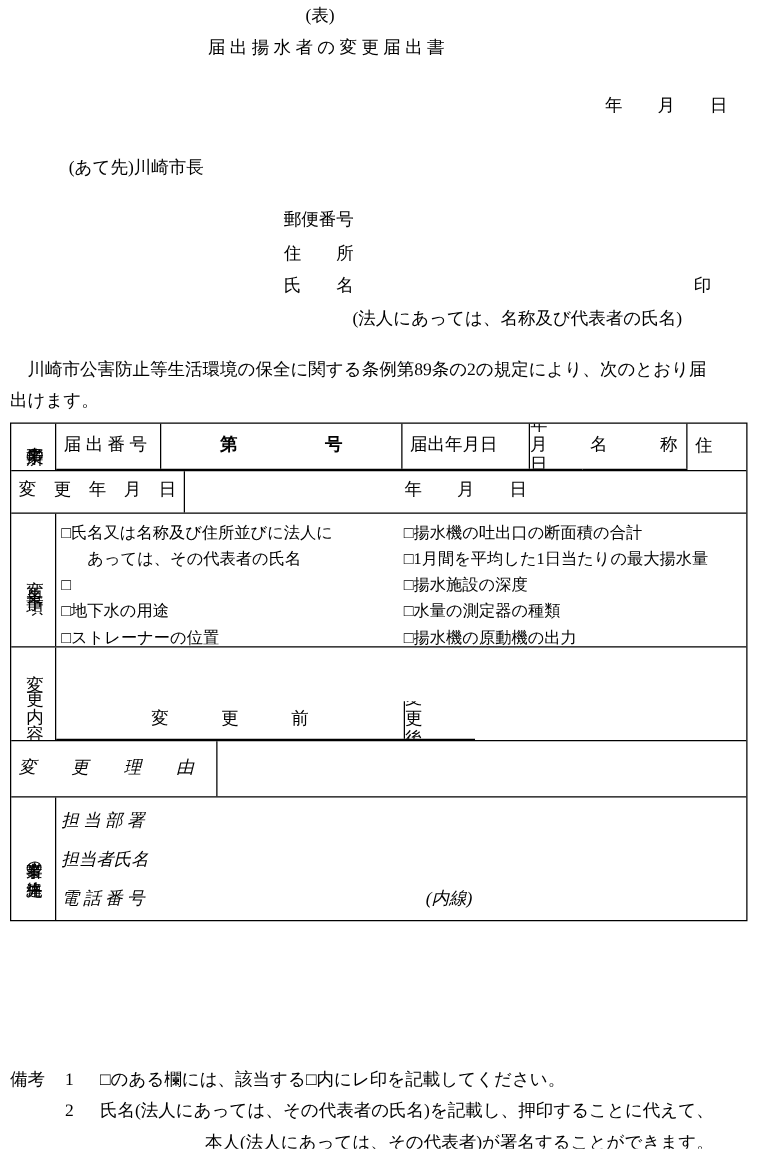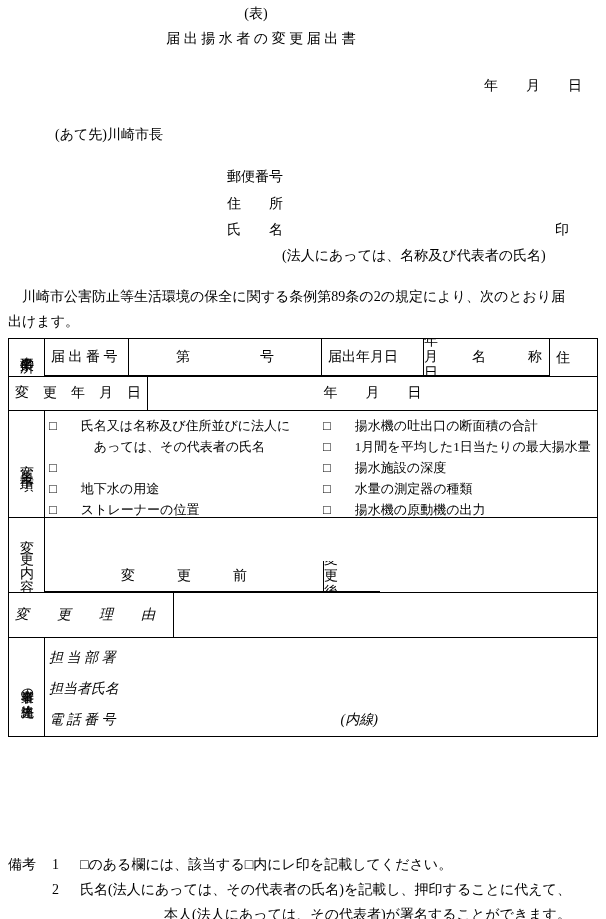--- a/index.html
+++ b/index.html
@@ -34,32 +34,32 @@
   .vh { width:36px; flex:none; justify-content:center; }
   .vtext { writing-mode:vertical-rl; text-orientation:upright; }
   .ls1 { letter-spacing:1px; }
   .ls5 { letter-spacing:5px; }
   .ls13 { letter-spacing:13px; }
   .fs13 { font-size:13px; }
 
   .h37 { height:37px; } .h36 { height:36px; } .h34 { height:34px; }
   .h107 { height:107px; } .h31 { height:31px; } .h74 { height:74px; }
   .h45 { height:45px;font-style:italic; } .h98 { height:98px; }
-  .w84 { width:84px; flex:none; } .w193 { width:193px; flex:none; }
+  .w84 { width:84px; flex:none; } .w193 { width:193px; flex:none;font-weight:bold; }
   .w102 { width:102px; flex:none; } .w139 { width:139px; flex:none; }
   .w279 { width:279px; flex:none; } .w165 { width:165px; flex:none; }
 
   
   .cb-area { align-items:flex-start; padding:4px 0 0 4px; font-size:13px; }
   .cb-col { list-style:none; margin:0; padding:0; }
   .cb-col.left { width:274px; flex:none; }
   .cb-col.right { flex:1; min-width:0; }
   .cb-item { display:flex; line-height:21px; }
   .cb-icon { flex:none; }
-  .cb-text { white-space:pre-line;margin-left:24px; }
+  .cb-text { white-space:pre-line; }
 
   
   .contact { display:block; padding:5px 0 0 4px;font-style:italic; }
   .contact-line { height:31px; display:flex; align-items:center; }
   .ext { margin-left:225px; }
 
   
   .notes { top:852px; left:8px; width:596px; display:flex; line-height:25px; }
   .notes-label { width:44px; flex:none; }
   .note-items { flex:1; min-width:0; }

